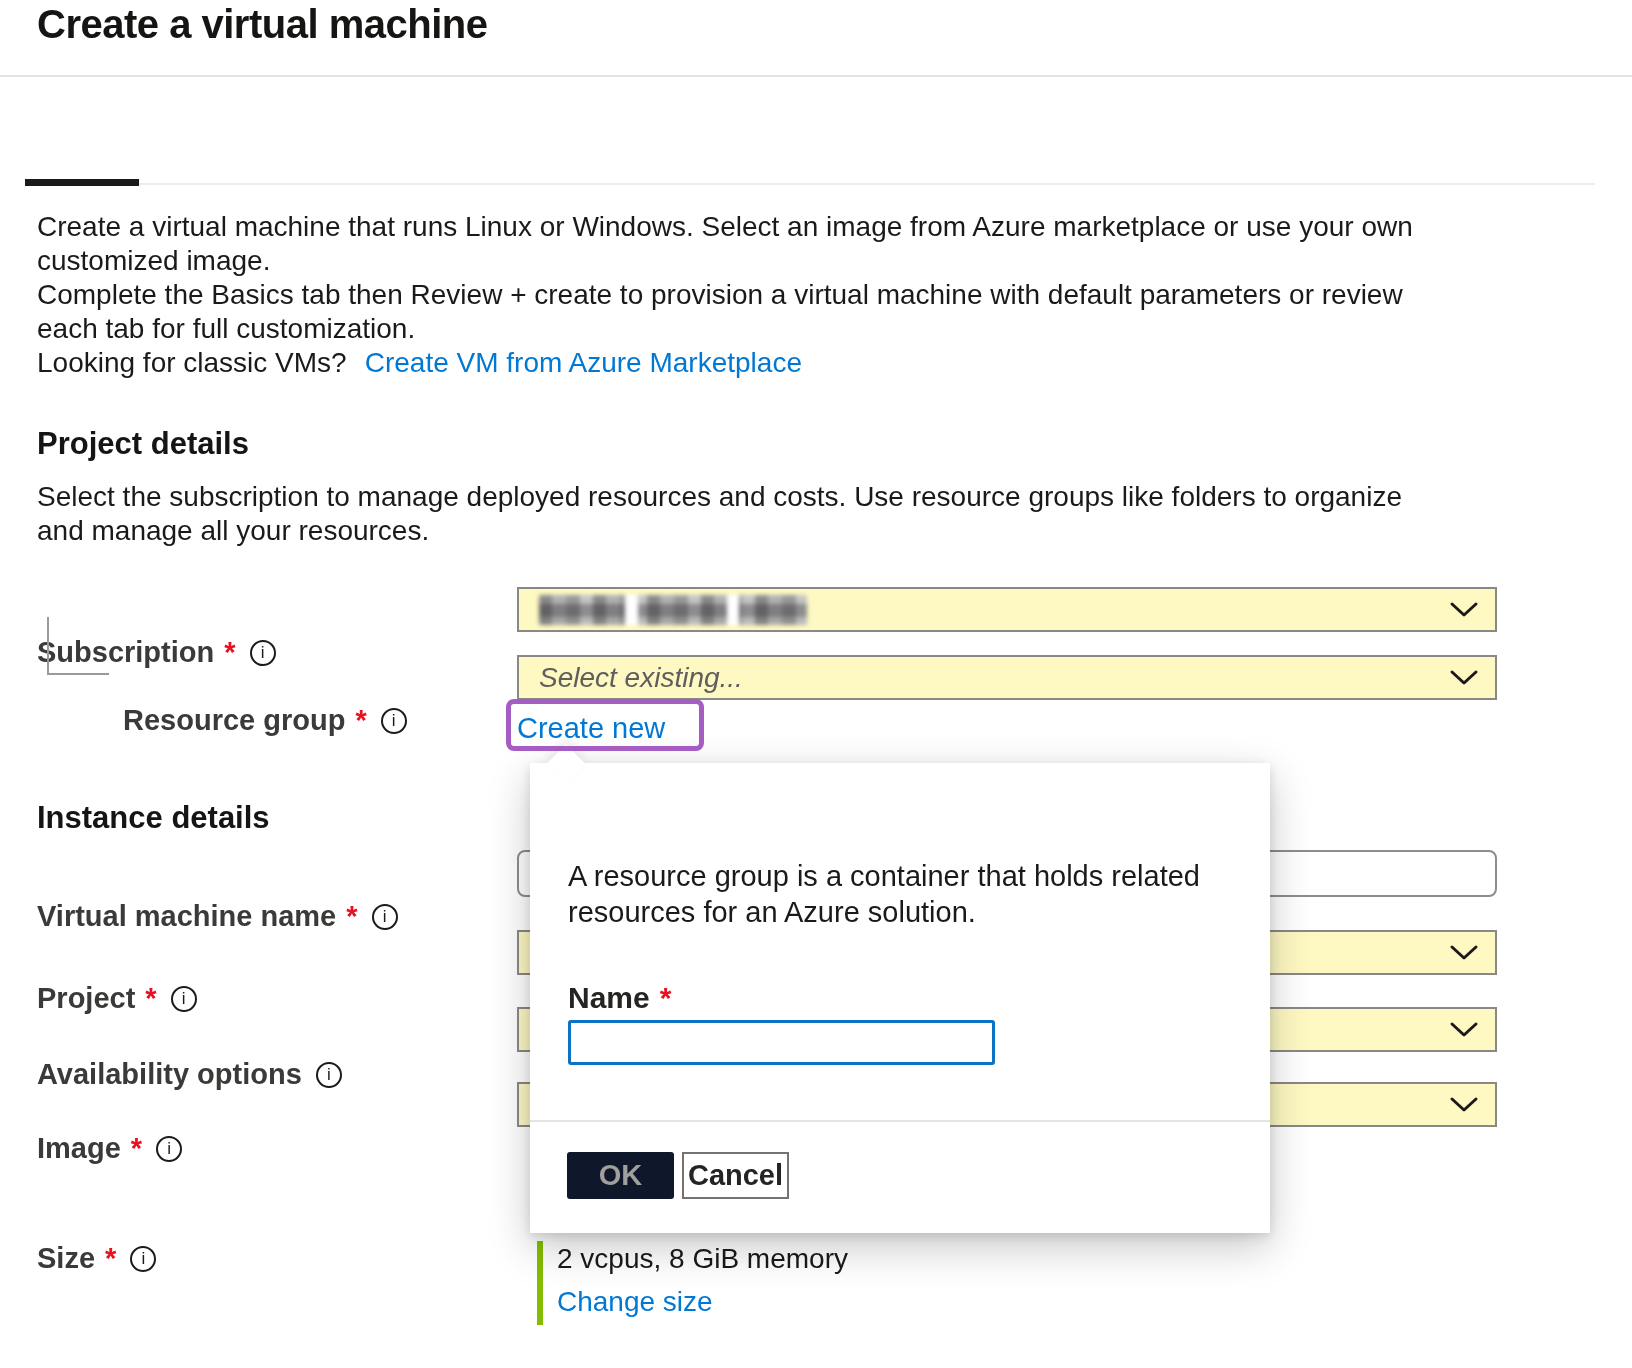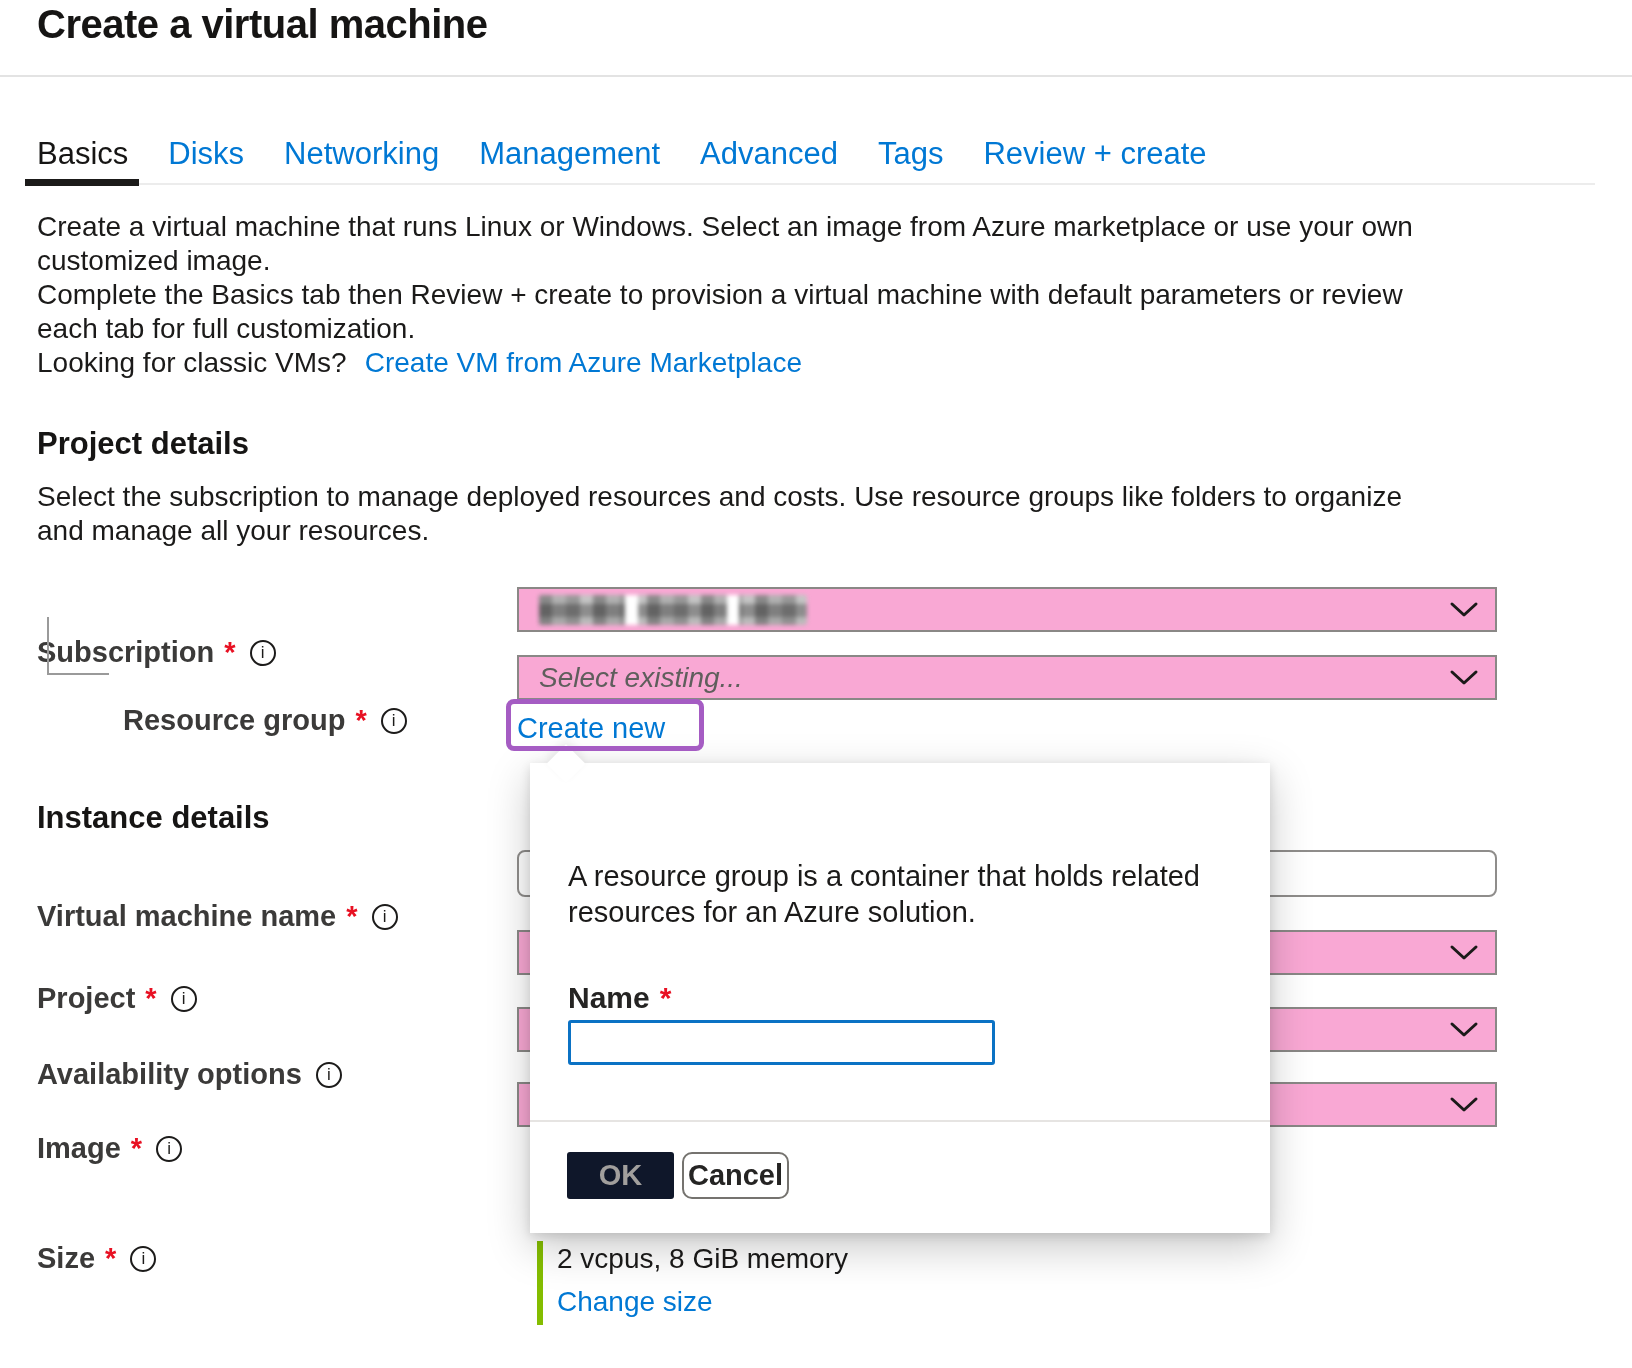--- a/index.html
+++ b/index.html
@@ -33,21 +33,21 @@
   .info-icon{width:26px;height:26px;border:2px solid #1c1b1a;border-radius:50%;box-sizing:border-box;
              display:inline-flex;align-items:center;justify-content:center;
              font-size:17px;font-weight:400;color:#1c1b1a;margin-left:5px;flex:0 0 auto;}
 
   
   .connector-v{position:absolute;left:47px;top:617px;width:2px;height:58px;background:#9a9a9a;}
   .connector-h{position:absolute;left:47px;top:673px;width:62px;height:2px;background:#9a9a9a;}
 
   
   .dropdown{position:absolute;left:517px;width:980px;height:45px;box-sizing:border-box;
-            border:2px solid #8a8886;background:#f9a8d4;display:flex;align-items:center;
+            border:2px solid #8a8886;background:#fef9c3;display:flex;align-items:center;
             padding:0 60px 0 20px;cursor:pointer;}
   .chev{position:absolute;right:16px;top:50%;transform:translateY(-50%);line-height:0;}
   .placeholder{font-size:28px;font-style:italic;color:#5f5e5c;}
   .redacted{width:268px;height:30px;border-radius:2px;filter:blur(2px);
      background-image:
        linear-gradient(90deg,rgba(255,255,255,0) 0 86px,#ffffff 86px 99px,rgba(255,255,255,0) 99px 188px,#ffffff 188px 200px,rgba(255,255,255,0) 200px),
        repeating-linear-gradient(0deg,#d6d6d6 0 8px,#a3a3a3 8px 21px,#e2e2e2 21px 30px),
        repeating-linear-gradient(90deg,#9b9b9b 0 13px,#c7c7c7 13px 27px,#ababab 27px 41px,#dddddd 41px 54px);
      background-blend-mode:normal,multiply,normal;}
   .vm-input{position:absolute;left:517px;top:850px;width:980px;height:47px;box-sizing:border-box;
@@ -71,39 +71,30 @@
   .popup-desc{position:absolute;left:38px;top:95px;width:692px;font-size:29px;line-height:36px;color:#1b1a19;}
   .popup-name-label{position:absolute;left:38px;top:218px;font-size:30px;font-weight:700;color:#252423;
                     display:flex;gap:9px;align-items:baseline;}
   .popup-input{position:absolute;left:38px;top:257px;width:427px;height:45px;box-sizing:border-box;
                border:3px solid #0b72c4;border-radius:3px;font-size:28px;padding:0 12px;outline:none;
                font-family:"Liberation Sans",sans-serif;}
   .popup-divider{position:absolute;left:0;top:357px;width:740px;height:2px;background:#e6e4e2;}
   .btn{position:absolute;top:389px;width:107px;height:47px;font-size:29px;font-weight:600;
        font-family:"Liberation Sans",sans-serif;cursor:pointer;display:flex;align-items:center;justify-content:center;}
   .btn-ok{left:37px;background:#0f172a;color:#a19f9d;border:none;border-radius:3px;cursor:default;}
-  .btn-cancel{left:152px;background:#fff;color:#252423;border:2px solid #75736f;border-radius:10px;box-sizing:border-box;}
+  .btn-cancel{left:152px;background:#fff;color:#252423;border:2px solid #75736f;border-radius:0;box-sizing:border-box;}
 </style>
 </head>
 <body>
 
 <div class="screen">
 
   <div class="page-title">Create a virtual machine</div>
   <div class="title-divider"></div>
 
-  <div class="tabs">
-    <span class="tab active">Basics</span>
-    <span class="tab">Disks</span>
-    <span class="tab">Networking</span>
-    <span class="tab">Management</span>
-    <span class="tab">Advanced</span>
-    <span class="tab">Tags</span>
-    <span class="tab">Review + create</span>
-  </div>
   <div class="tabs-divider"></div>
   <div class="active-underline"></div>
 
   <div class="intro">
     <p>Create a virtual machine that runs Linux or Windows. Select an image from Azure marketplace or use your own customized image.</p>
     <p>Complete the Basics tab then Review + create to provision a virtual machine with default parameters or review each tab for full customization.</p>
     <p><span>Looking for classic VMs?</span><span class="link classic-link">Create VM from Azure Marketplace</span></p>
   </div>
 
   <div class="section-heading" style="top:426px">Project details</div>

